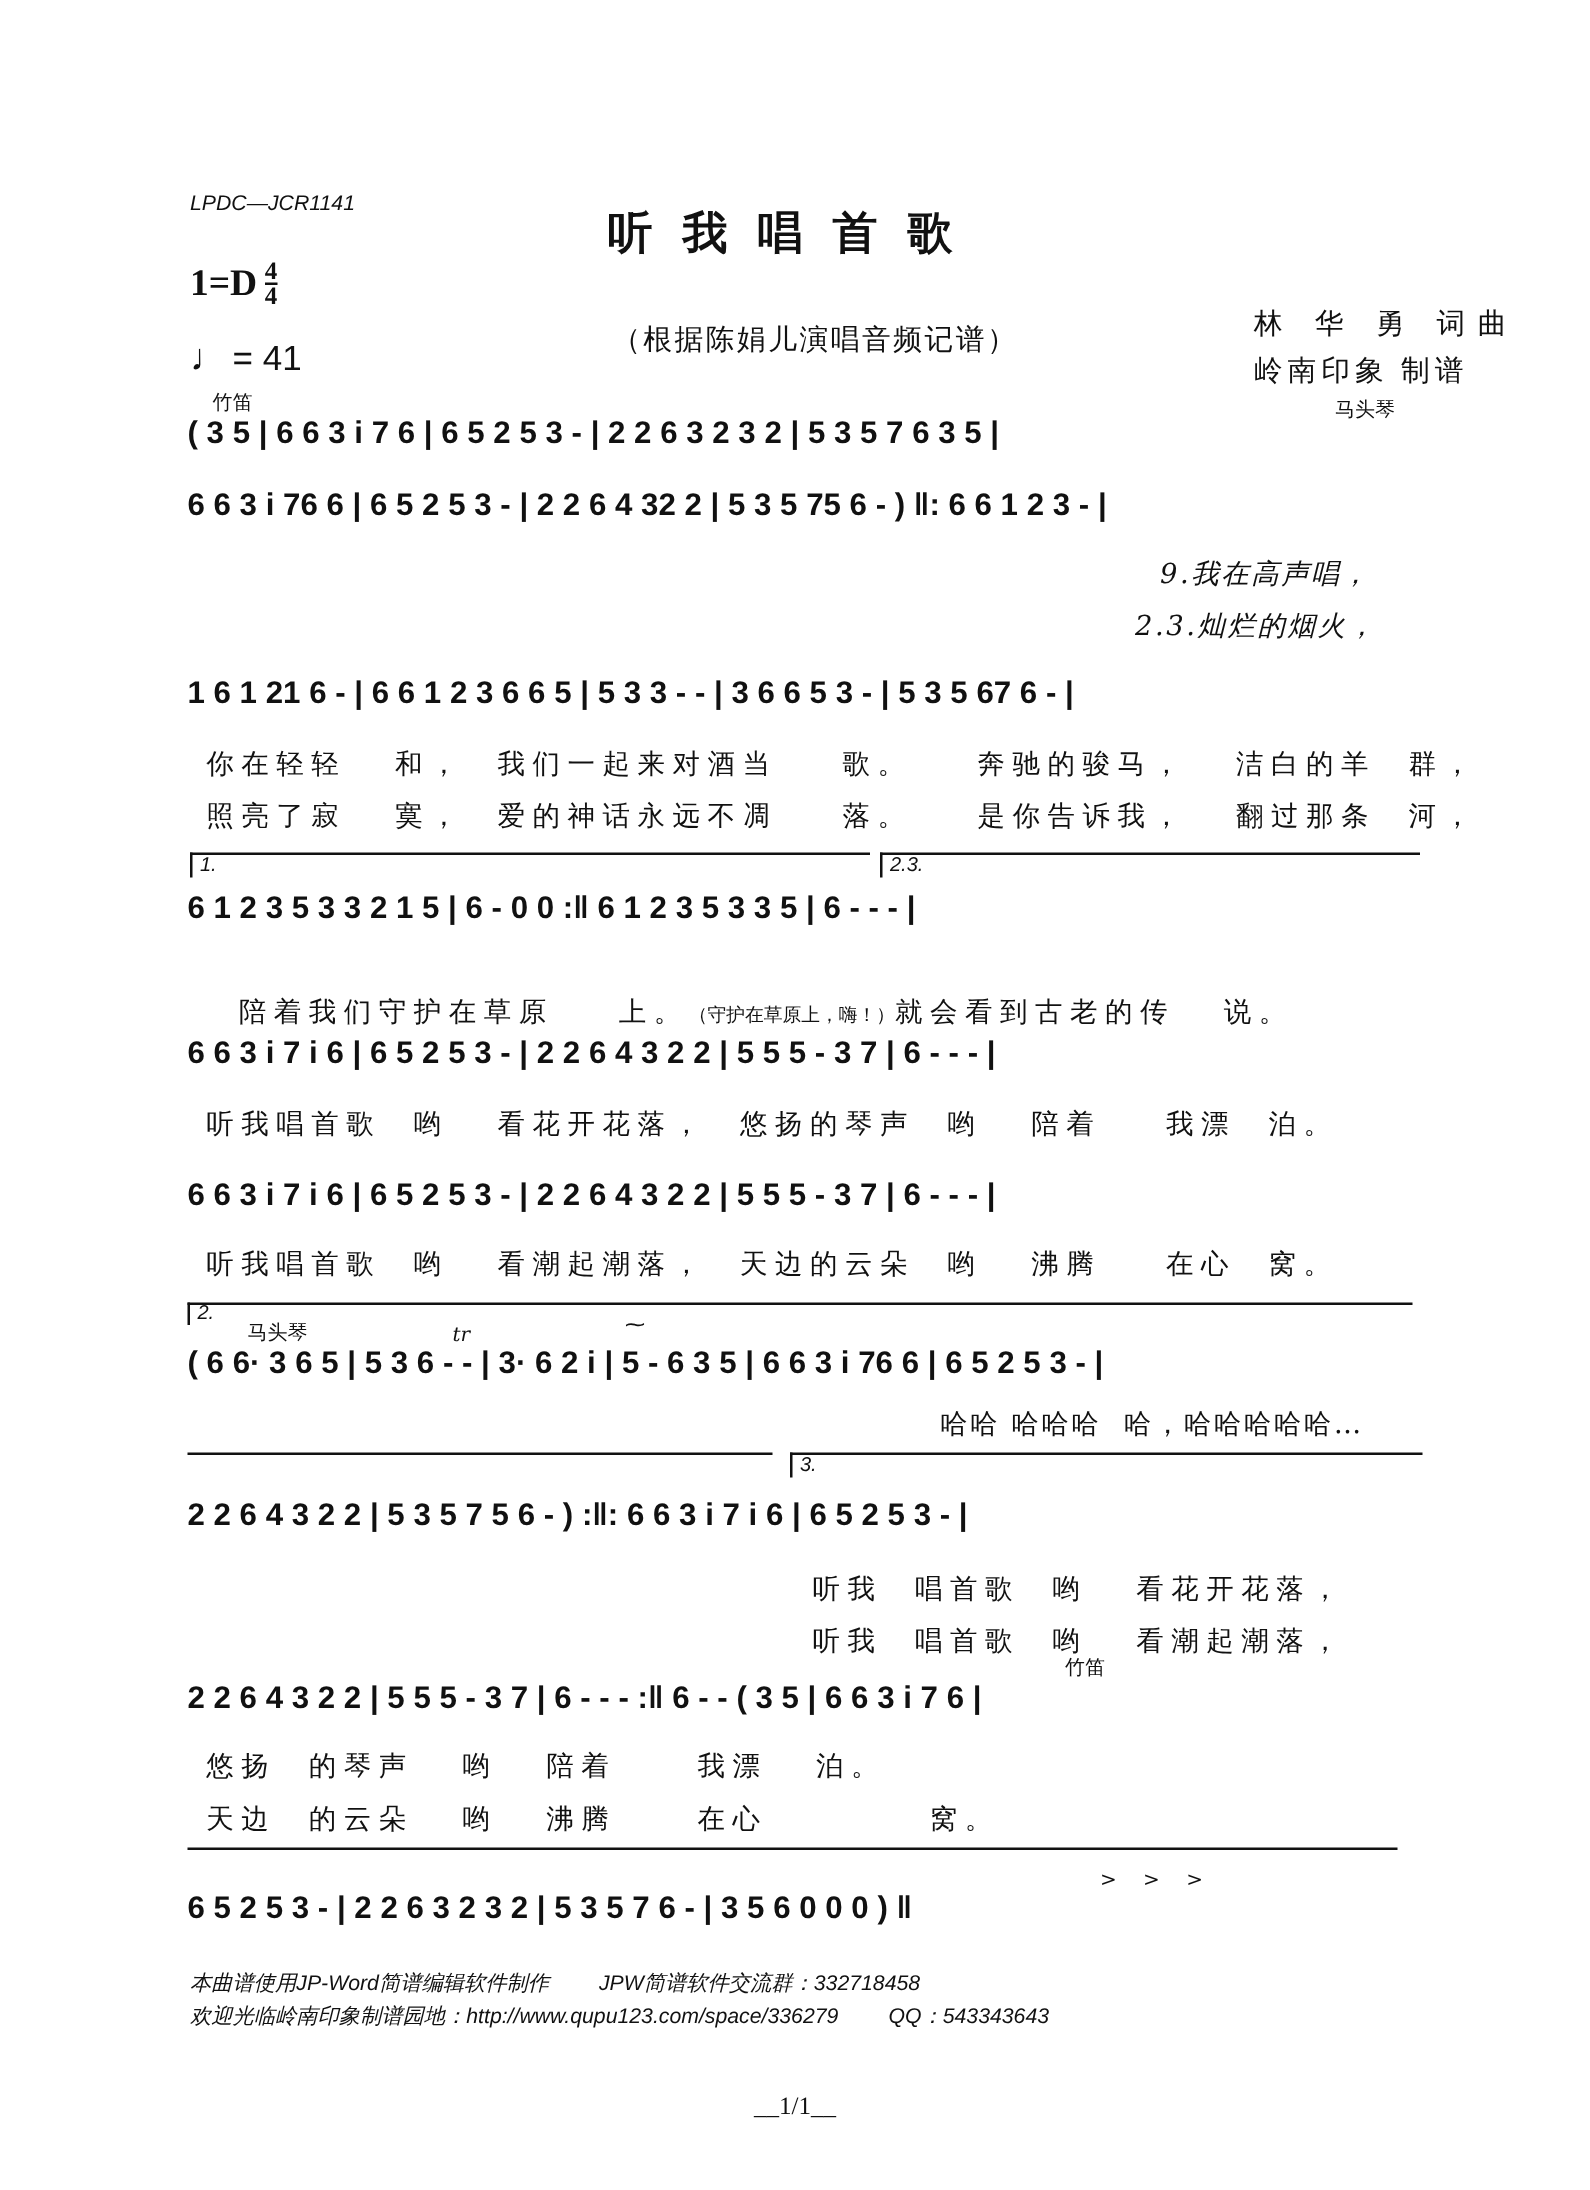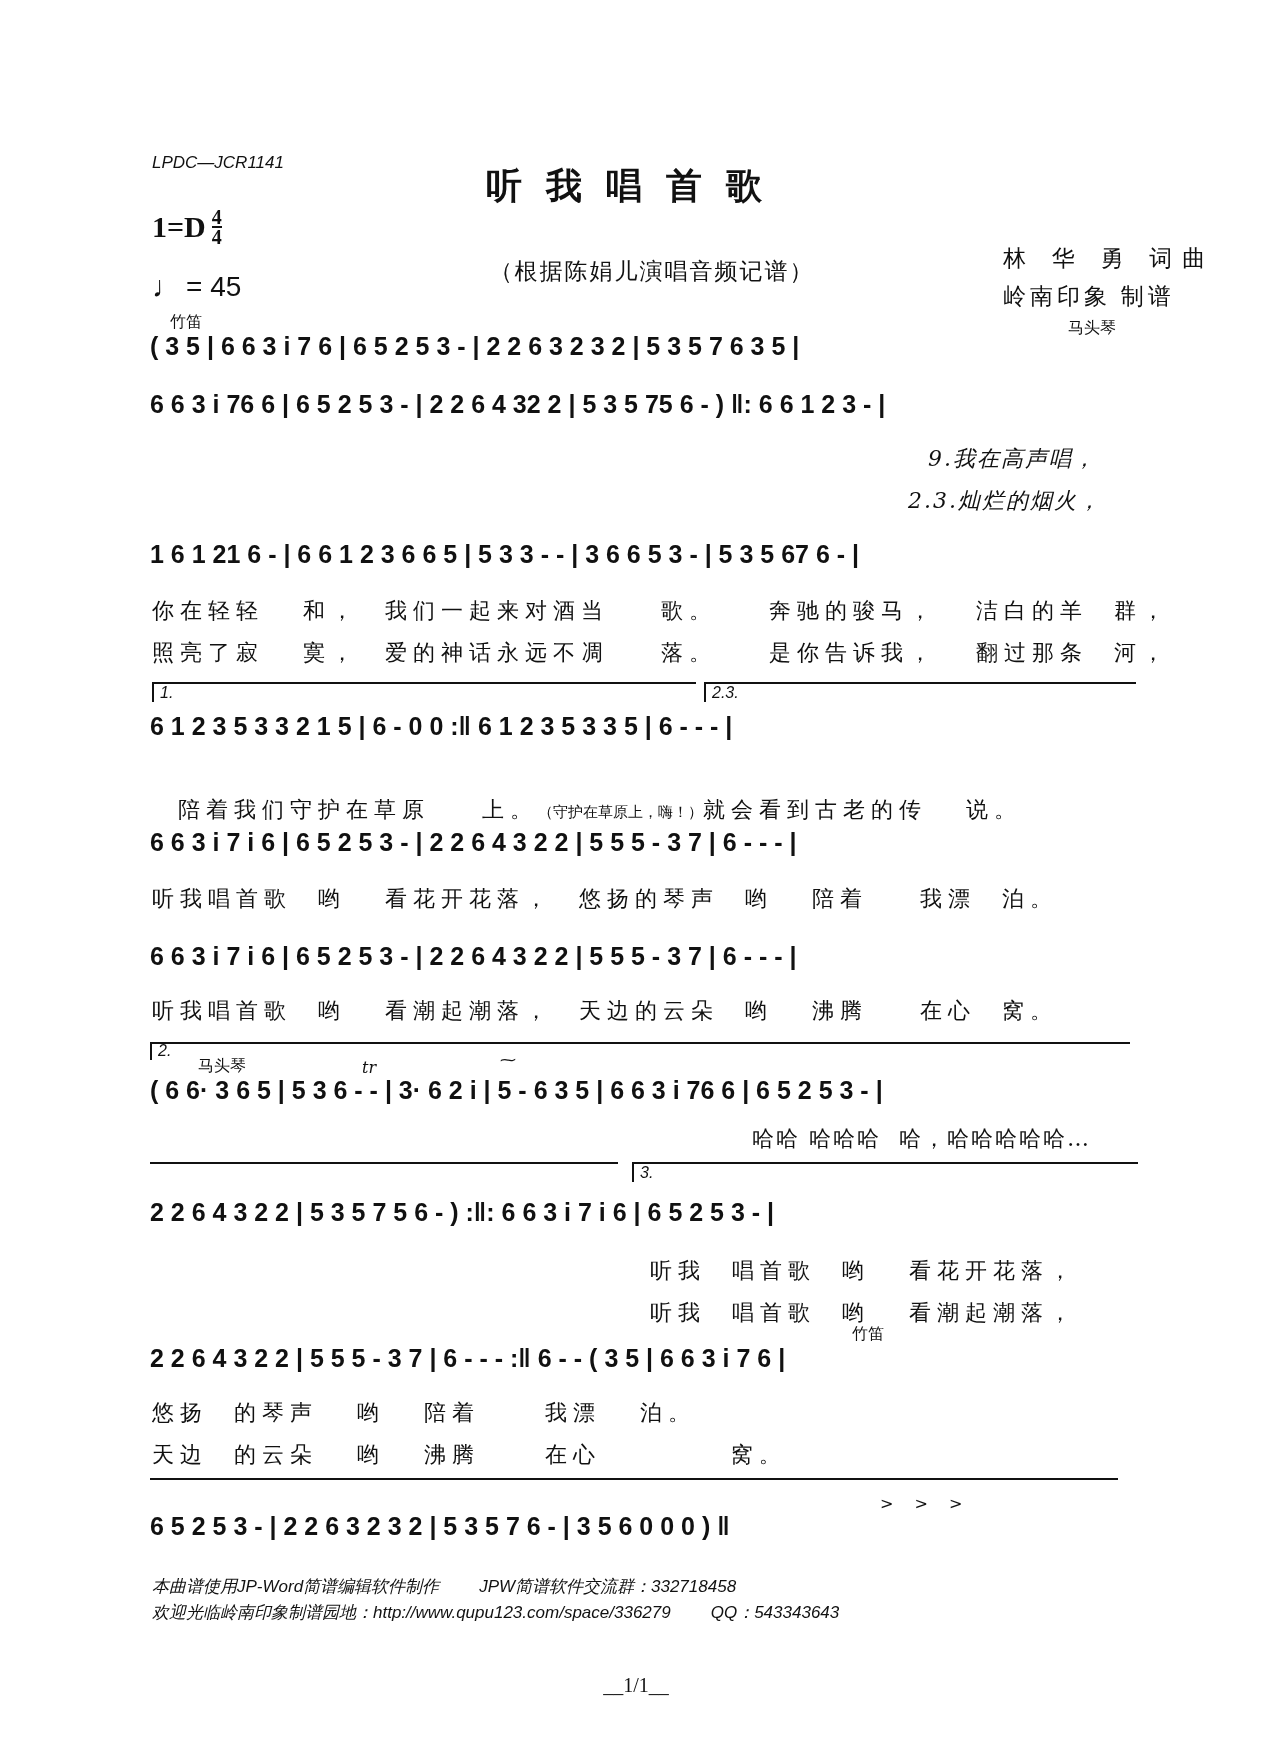--- a/index.html
+++ b/index.html
@@ -11,21 +11,21 @@
   .frac{display:inline-flex;flex-direction:column;align-items:center;font-size:20px;line-height:18px;margin-left:6px;}
   .frac span:first-child{border-bottom:2px solid #111;}
   .tempo{left:152px;top:270px;font-family:"Liberation Sans",sans-serif;font-size:28px;display:flex;align-items:center;gap:4px;}
   .note-glyph{font-size:30px;}
   .subtitle{left:0;width:1272px;top:256px;text-align:center;font-family:"DejaVu Serif",serif;font-size:23px;letter-spacing:2px;margin-left:16px;}
   .credits{left:955px;top:240px;font-family:Liberation Serif, serif;font-size:23px;line-height:38px;margin-left:48px;}
   .credits div:first-child{letter-spacing:10px;}
   .credits div:last-child{letter-spacing:4px;}
 
   .staff{position:absolute;left:150px;width:980px;font-family:"Liberation Sans",sans-serif;font-weight:bold;font-size:25px;white-space:pre;display:flex;align-items:center;}
-  .lyr{position:absolute;left:152px;font-family:"DejaVu Serif",serif;font-size:22px;letter-spacing:6px;white-space:pre;}
+  .lyr{position:absolute;left:165px;font-family:"DejaVu Serif",serif;font-size:22px;letter-spacing:6px;white-space:pre;}
   .inst{position:absolute;font-family:"DejaVu Sans",sans-serif;font-size:16px;}
   .volta{position:absolute;border-top:2px solid #111;border-left:2px solid #111;height:18px;font-family:"Liberation Sans",sans-serif;font-style:italic;font-size:16px;padding-left:6px;}
   .rule{position:absolute;height:2px;background:#111;}
   .footer{left:152px;top:1574px;font-family:"Liberation Sans",sans-serif;font-style:italic;font-size:17px;line-height:26px;}
   .footer span{margin-right:40px;}
   .page{left:0;width:1272px;top:1674px;text-align:center;font-family:"Liberation Serif",serif;font-size:20px;}
 </style>
 </head>
 <body>
 
@@ -33,21 +33,21 @@
 <div class="abs title">听我唱首歌</div>
 <div class="abs key">
   <span>1=D</span>
   <span class="frac">
     <span>4</span>
     <span>4</span>
   </span>
 </div>
 <div class="abs tempo">
   <span class="note-glyph">♩</span>
-  <span>= 45</span>
+  <span>= 41</span>
 </div>
 <div class="abs subtitle">（根据陈娟儿演唱音频记谱）</div>
 <div class="abs credits">
   <div>林 华 勇 词曲</div>
   <div>岭南印象 制谱</div>
 </div>
 
 <div class="inst" style="left:170px;top:312px">竹笛</div>
 <div class="inst" style="left:1068px;top:318px">马头琴</div>
 

